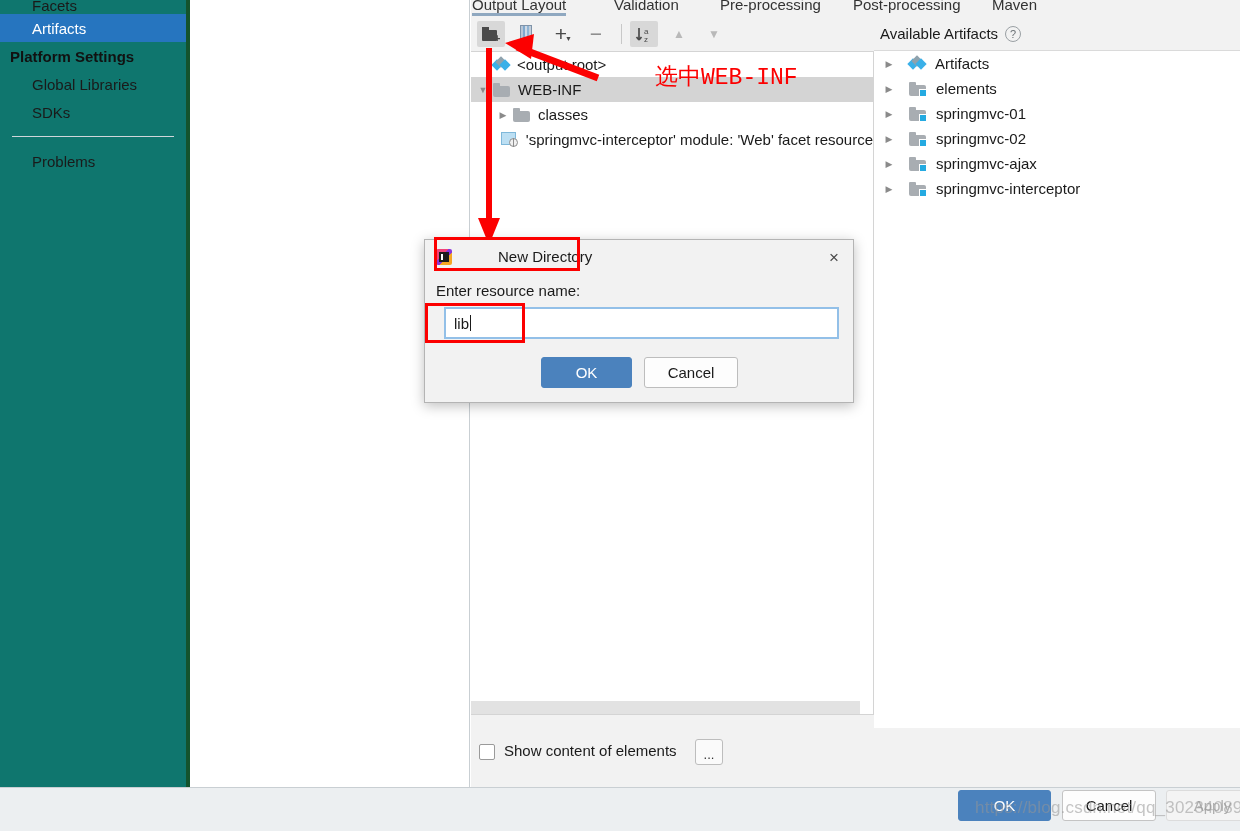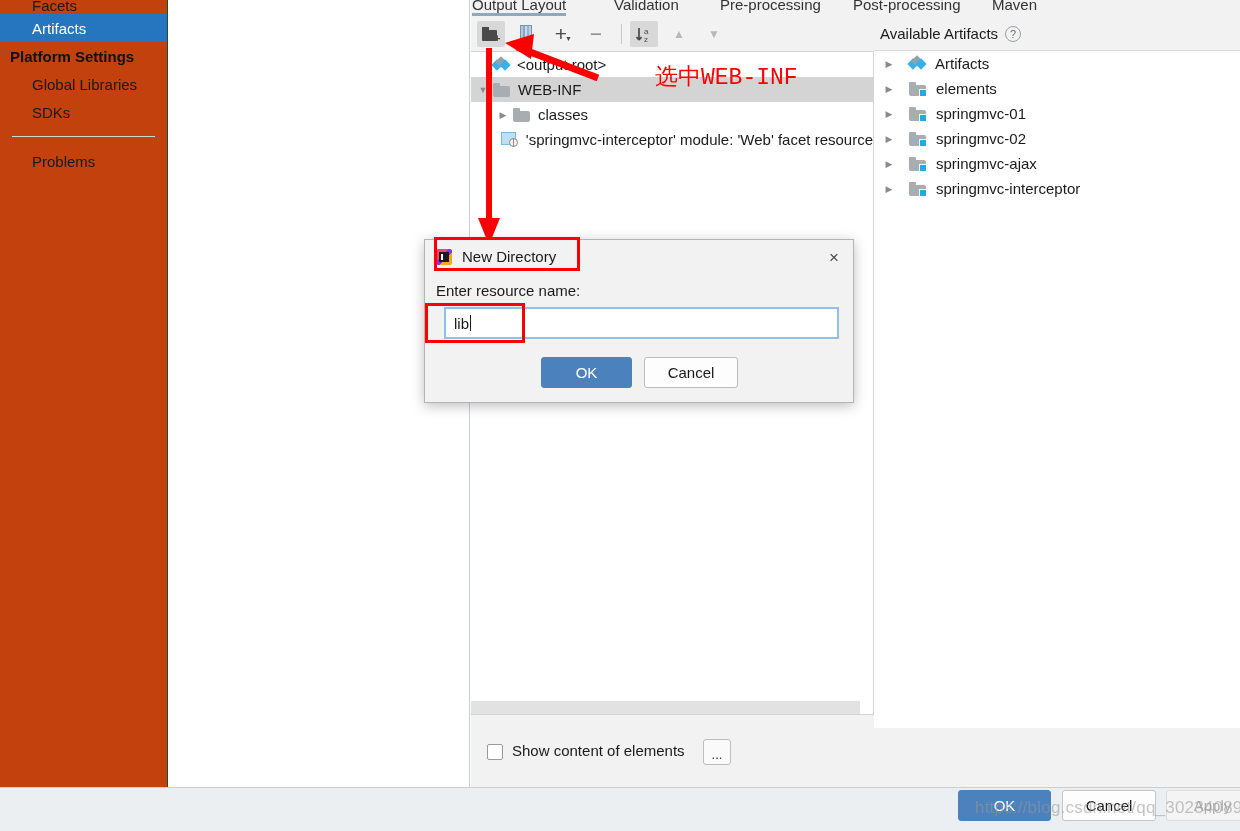--- a/index.html
+++ b/index.html
@@ -8,22 +8,22 @@
     font-family: "Liberation Sans", sans-serif;
     font-size: 14px;
     color: #1e1e1e;
     overflow: hidden;
     background: #ffffff;
   }
   #root { position: relative; width: 1240px; height: 831px; }
 
   
   .sidebar {
-    position: absolute; left: 0; top: 0; width: 168px; height: 787px;
-    background: #c2410c; border-right: 1px solid #14532d;
+    position: absolute; left: 0; top: 0; width: 190px; height: 787px;
+    background: #0f766e; border-right: 4px solid #14532d;
   }
   .side-row { height: 28px; display: flex; align-items: center; padding-left: 32px; font-size: 15px; color: #1a1a1a; }
   .side-row.cut { height: 14px; align-items: flex-end; overflow: hidden; }
   .side-row.selected { background: #2675bf; color: #ffffff; }
   .side-head { height: 28px; display: flex; align-items: center; padding-left: 10px; font-weight: bold; font-size: 15px; color: #111; }
   .side-sep { margin: 10px 12px 10px 12px; height: 1px; background: #cfd6da; }
 
   .help-bar {
     position: absolute; left: 0; top: 787px; width: 190px; height: 44px;
     background: #eceff1; border-right: 1px solid #c3c9cd; border-top: 1px solid #c9cfd3;
@@ -79,21 +79,21 @@
   .tree-row.sel { background: #d4d4d4; }
   .twisty {
     width: 20px; display: flex; align-items: center; justify-content: center;
     font-size: 9px; color: #8a8a8a;
   }
   .scroll-track {
     position: absolute; left: 0; bottom: 0; width: 389px; height: 13px; background: #e2e2e2;
   }
 
   .bottom-strip {
-    position: absolute; left: 12px; top: 728px; width: 623px; height: 59px; background: #f2f2f2;
+    position: absolute; left: 4px; top: 728px; width: 623px; height: 59px; background: #f2f2f2;
   }
   .chk-box {
     position: absolute; left: 4px; top: 16px; width: 16px; height: 16px;
     border: 1px solid #9a9a9a; background: #fff; border-radius: 2px;
   }
   .chk-label { position: absolute; left: 29px; top: 14px; font-size: 15px; color: #1a1a1a; }
   .ellipsis-btn {
     position: absolute; left: 220px; top: 11px; width: 28px; height: 26px;
     background: #fafafa; border: 1px solid #bdbdbd; border-radius: 3px;
     display: flex; align-items: flex-end; justify-content: center; font-size: 13px;
@@ -146,21 +146,21 @@
   .ico-sort { width: 20px; height: 17px; position: relative; color: #4a4a4a; }
 
   
   .dialog {
     position: absolute; left: 424px; top: 239px; width: 430px; height: 164px;
     background: #f2f2f2; border: 1px solid #b4b4b4;
     box-shadow: 0 3px 12px rgba(0,0,0,0.25);
   }
   .dlg-title {
     position: absolute; left: 0; top: 0; width: 430px; height: 33px;
-    display: flex; align-items: center; padding-left: 11px;
+    display: flex; align-items: center; padding-left: 11px; gap: 36px;
   }
   .dlg-ij-icon {
     width: 16px; height: 16px; flex: none; position: relative;
     background: linear-gradient(135deg,#f0437a 0%,#f0437a 38%,#8a36d9 38%, #8a36d9 62%, #f5a623 62%, #f5a623 100%);
     border-radius: 2px;
   }
   .dlg-ij-icon::after {
     content: ""; position: absolute; left: 3px; top: 3px; width: 10px; height: 10px;
     background: #1b1b1b;
   }

